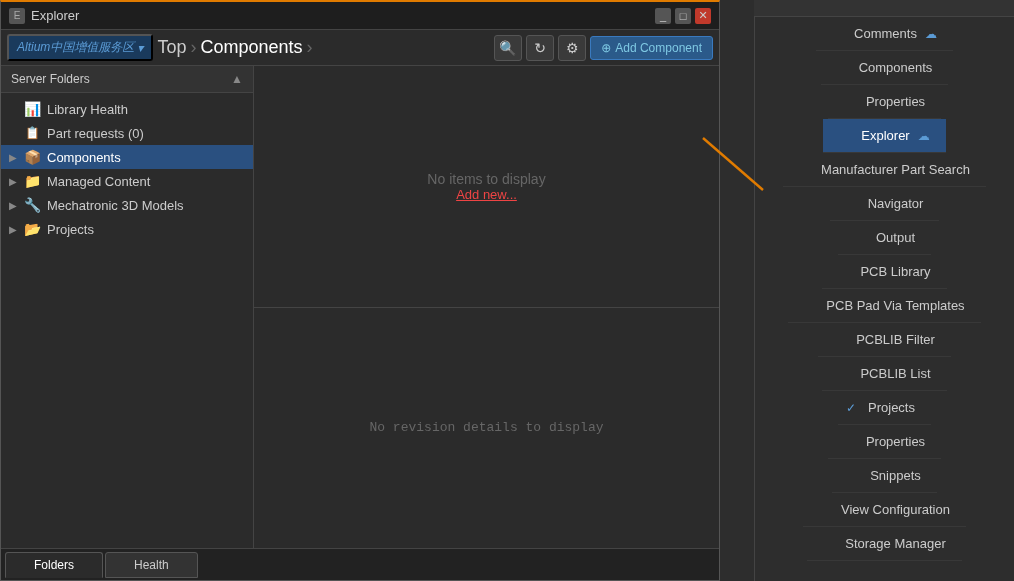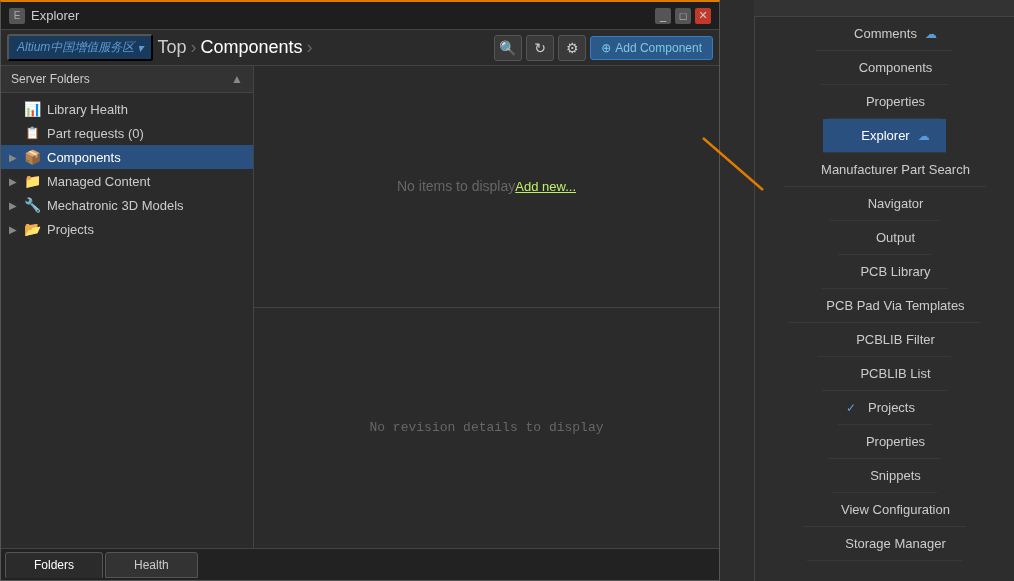--- a/index.html
+++ b/index.html
@@ -241,42 +241,42 @@
       display: flex;
       flex-direction: column;
       background: #2b2b2b;
     }
 
     .panel-top {
       flex: 1;
       display: flex;
       align-items: center;
       justify-content: center;
-      flex-direction: row;
+      flex-direction: column;
       border-bottom: 1px solid #444;
       gap: 0;
       color: #666;
     }
 
     .panel-bottom {
       flex: 1;
       display: flex;
       align-items: center;
       justify-content: center;
       color: #666;
       font-family: Liberation Mono, monospace;
     }
 
     .no-items-text {
       font-size: 14px;
       color: #666;
     }
 
     .add-new-link {
-      color: #bef264;
+      color: #ef4444;
       font-size: 13px;
       cursor: pointer;
       text-decoration: underline;
     }
 
     
     .bottom-tabs {
       height: 32px;
       background: #222;
       border-top: 1px solid #444;

